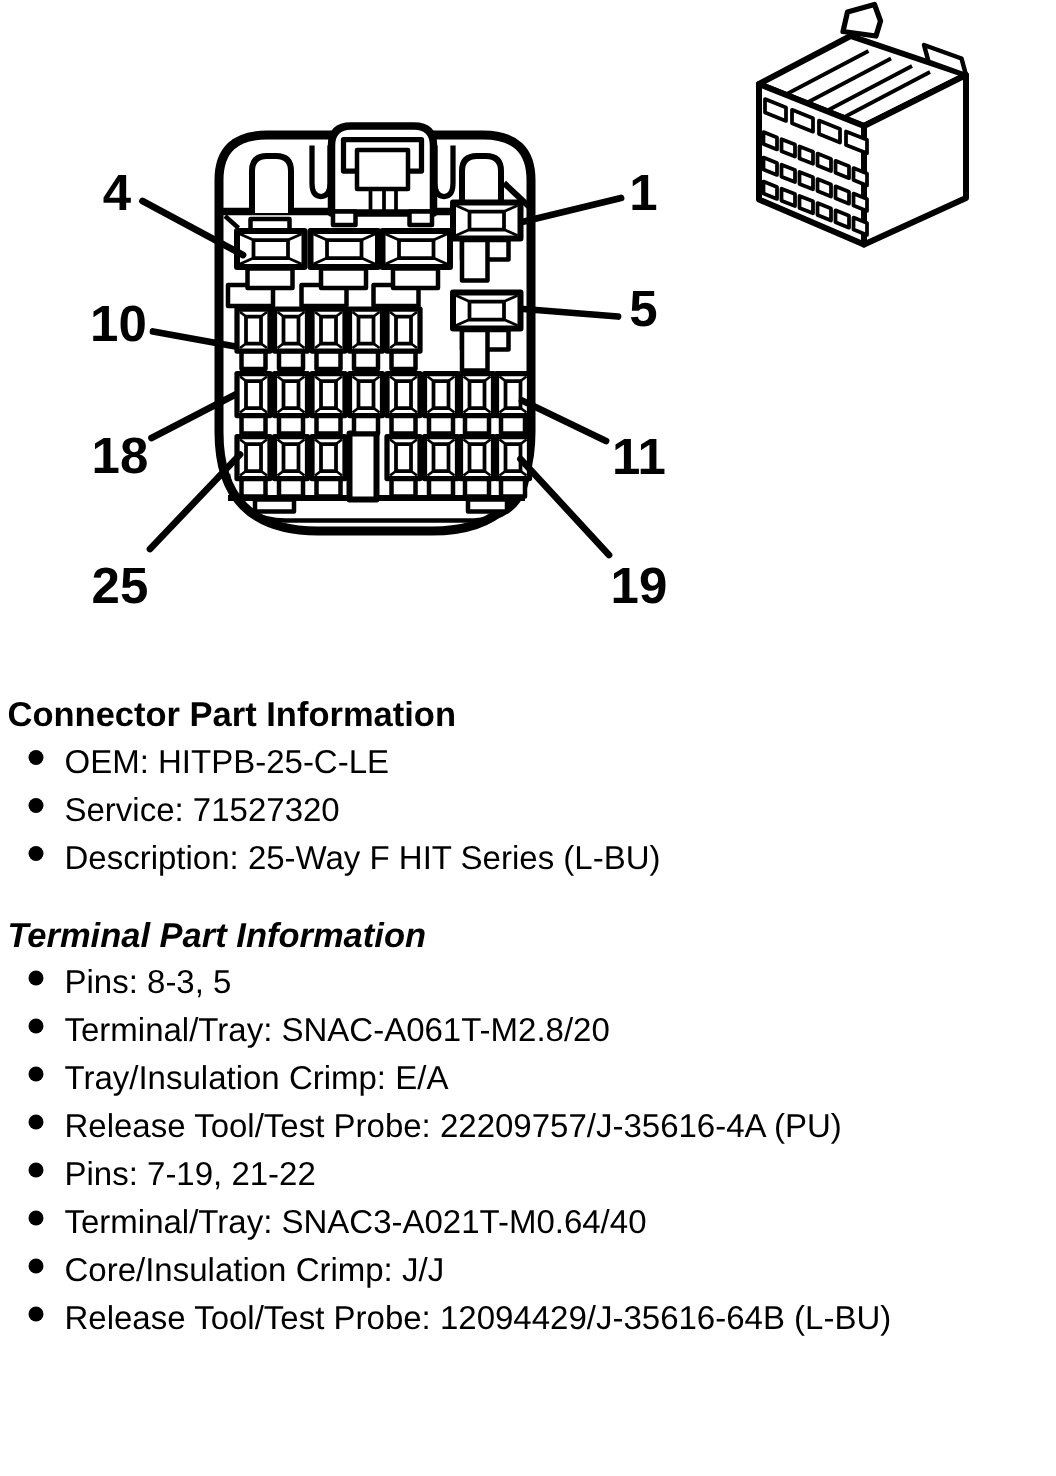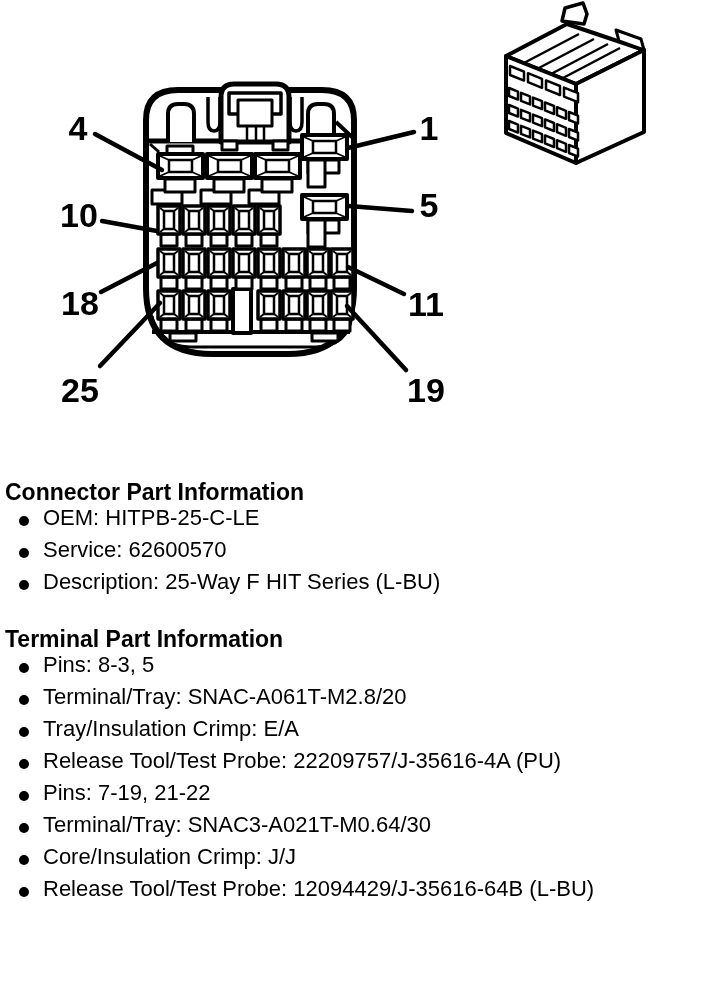--- a/index.html
+++ b/index.html
@@ -1,29 +1,29 @@
 <!DOCTYPE html>
 <html><head>
 <meta charset="utf-8">
 <style>
   html,body{margin:0;padding:0;background:#fff;}
   body{width:704px;height:984px;overflow:hidden;}
   .page{position:relative;width:704px;height:984px;background:#fff;
         font-family:"Liberation Sans",sans-serif;color:#000;}
   svg.figure{position:absolute;top:0;left:0;display:block;}
   .callout-label{font-family:"Liberation Sans",sans-serif;font-weight:700;font-size:34px;fill:#000;}
-  .content{position:absolute;top:464px;left:0;width:648px;}
+  .content{position:absolute;top:448px;left:0;width:648px;}
   .heading{font-size:23px;font-weight:700;margin:0;padding-left:5px;line-height:25px;}
   .h-connector{margin-top:16px;}
-  .h-terminal{margin-top:26px;}
+  .h-terminal{margin-top:26px;font-style:italic;}
   ul.bullets{list-style:none;margin:0;padding:0;}
   .ul-connector{margin-top:25px;}
   .ul-terminal-1{margin-top:16px;}
   .ul-terminal-2{margin-top:27px;}
-  li.bullet-line{position:relative;height:32px;display:flex;align-items:flex-start;
+  li.bullet-line{position:relative;height:32px;display:flex;align-items:flex-end;
                  padding-left:43px;font-size:22px;}
   .dot{position:absolute;left:19px;top:calc(50% - 5px);width:10px;height:10px;
        border-radius:50%;background:#000;}
 </style>
 </head>
 <body>
 
 <div class="page">
 
   <svg class="figure" width="704" height="460" viewBox="0 0 704 460">
@@ -363,21 +363,21 @@
 
     <ul class="bullets ul-connector">
 
         <li class="bullet-line">
           <span class="dot"></span>
           <span class="li-text">OEM: HITPB-25-C-LE</span>
         </li>
 
         <li class="bullet-line">
           <span class="dot"></span>
-          <span class="li-text">Service: 62600570</span>
+          <span class="li-text">Service: 71527320</span>
         </li>
 
         <li class="bullet-line">
           <span class="dot"></span>
           <span class="li-text">Description: 25-Way F HIT Series (L-BU)</span>
         </li>
       </ul>
 
     <h2 class="heading h-terminal">Terminal Part Information</h2>
 
@@ -406,21 +406,21 @@
 
     <ul class="bullets ul-terminal-2">
 
         <li class="bullet-line">
           <span class="dot"></span>
           <span class="li-text">Pins: 7-19, 21-22</span>
         </li>
 
         <li class="bullet-line">
           <span class="dot"></span>
-          <span class="li-text">Terminal/Tray: SNAC3-A021T-M0.64/30</span>
+          <span class="li-text">Terminal/Tray: SNAC3-A021T-M0.64/40</span>
         </li>
 
         <li class="bullet-line">
           <span class="dot"></span>
           <span class="li-text">Core/Insulation Crimp: J/J</span>
         </li>
 
         <li class="bullet-line">
           <span class="dot"></span>
           <span class="li-text">Release Tool/Test Probe: 12094429/J-35616-64B (L-BU)</span>

